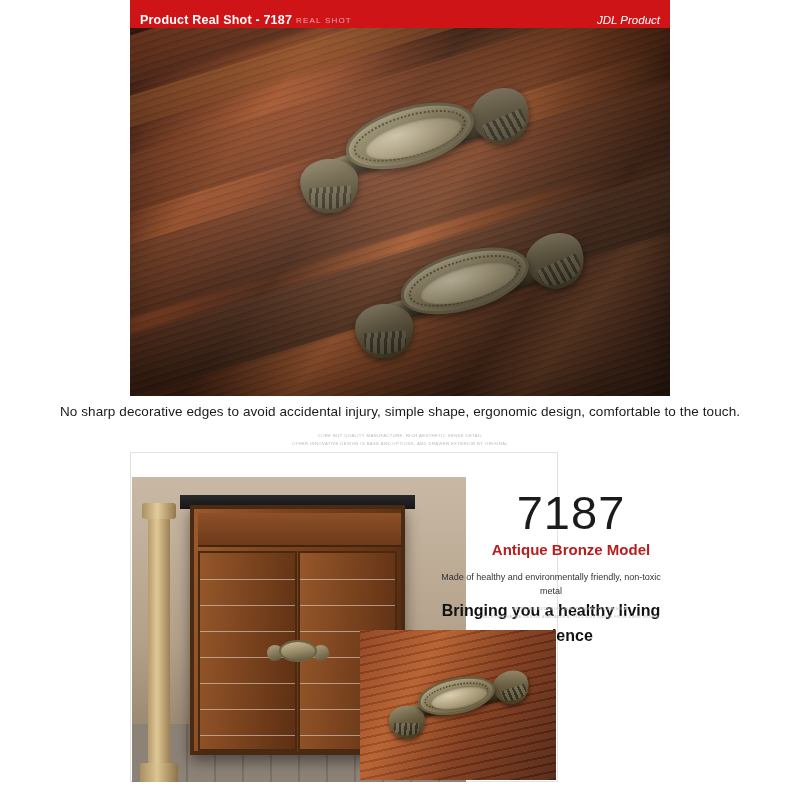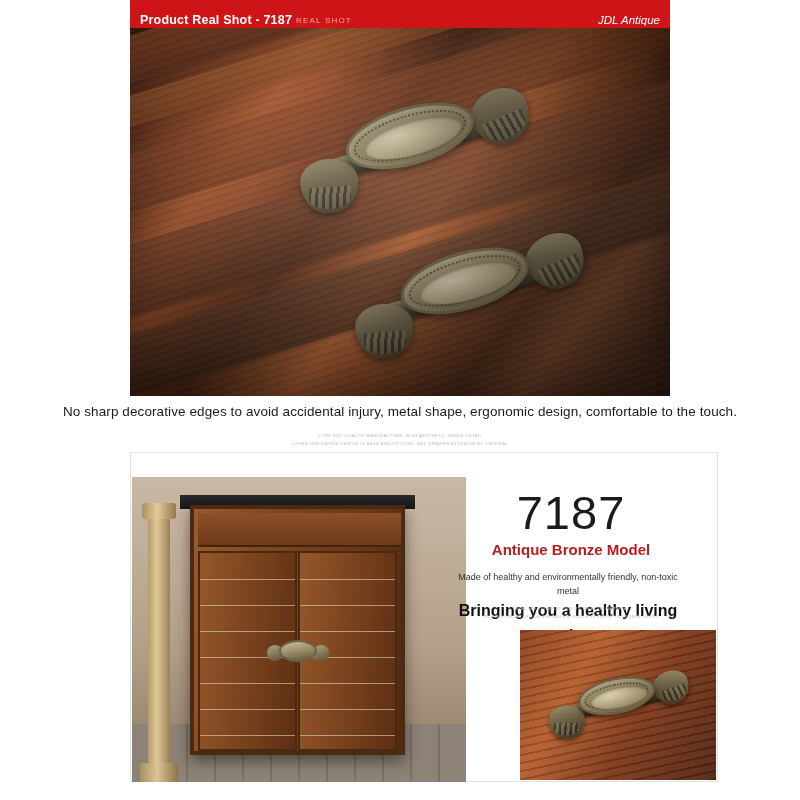--- a/index.html
+++ b/index.html
@@ -160,21 +160,21 @@
     color: #b9b9b9;
     font-size: 4.2px;
     line-height: 1.9;
     letter-spacing: .4px;
   }
 
   
   .lower {
     position: absolute;
     left: 130px; top: 452px;
-    width: 588px; height: 330px;
+    width: 428px; height: 330px;
     border: 1px solid #e2e2e2;
   }
   .cabinet {
     position: absolute;
     left: 1px; top: 24px;
     width: 334px; height: 305px;
     overflow: hidden;
     background: linear-gradient(180deg,#6d5140 0%, #4e3626 40%, #3b2a1c 100%);
   }
   .cab-wall {
@@ -270,21 +270,21 @@
     position: absolute;
     left: 340px; top: 88px;
     width: 200px;
     text-align: center;
     font-size: 15px;
     font-weight: bold;
     color: #b91c1c;
   }
   .desc {
     position: absolute;
-    left: 317px; top: 118px;
+    left: 300px; top: 118px;
     width: 240px;
     text-align: center;
     font-size: 9px;
     color: #333;
     line-height: 1.55;
   }
   .desc .strong {
     font-size: 16px;
     font-weight: bold;
     color: #111;
@@ -327,21 +327,21 @@
   .photo2 .handle .foot::after { width: 32px; height: 16px; left: 6px; }
 </style>
 </head>
 <body>
 
 <div class="page">
 
   <div class="banner">
     <span class="banner-title">Product Real Shot - 7187</span>
     <span class="banner-sub">REAL SHOT</span>
-    <span class="banner-brand">JDL Antique</span>
+    <span class="banner-brand">JDL Product</span>
   </div>
 
   <div class="hero">
     <div class="plank p1"></div>
     <div class="plank p2"></div>
     <div class="plank p3"></div>
     <div class="plank p4"></div>
     <div class="plank p5"></div>
     <div class="grainlines"></div>
 
@@ -355,21 +355,21 @@
     <div class="handle h2">
       <div class="bar"></div>
       <div class="foot left"></div>
       <div class="foot right"></div>
       <div class="plate"></div>
     </div>
 
     <div class="vign"></div>
   </div>
 
-  <div class="tagline">No sharp decorative edges to avoid accidental injury, metal shape, ergonomic design, comfortable to the touch.</div>
+  <div class="tagline">No sharp decorative edges to avoid accidental injury, simple shape, ergonomic design, comfortable to the touch.</div>
   <div class="microtext">
     <div>CORE BUY QUALITY MANUFACTURE, RICH AESTHETIC SENSE DETAIL</div>
     <div>OTHER INNOVATIVE DESIGN IS BASE AND OPTIONS, AND DRAWER EXTERIOR BY ORIGINAL</div>
   </div>
 
   <div class="lower">
 
     <div class="cabinet">
       <div class="cab-wall"></div>
       <div class="cab-floor"></div>

